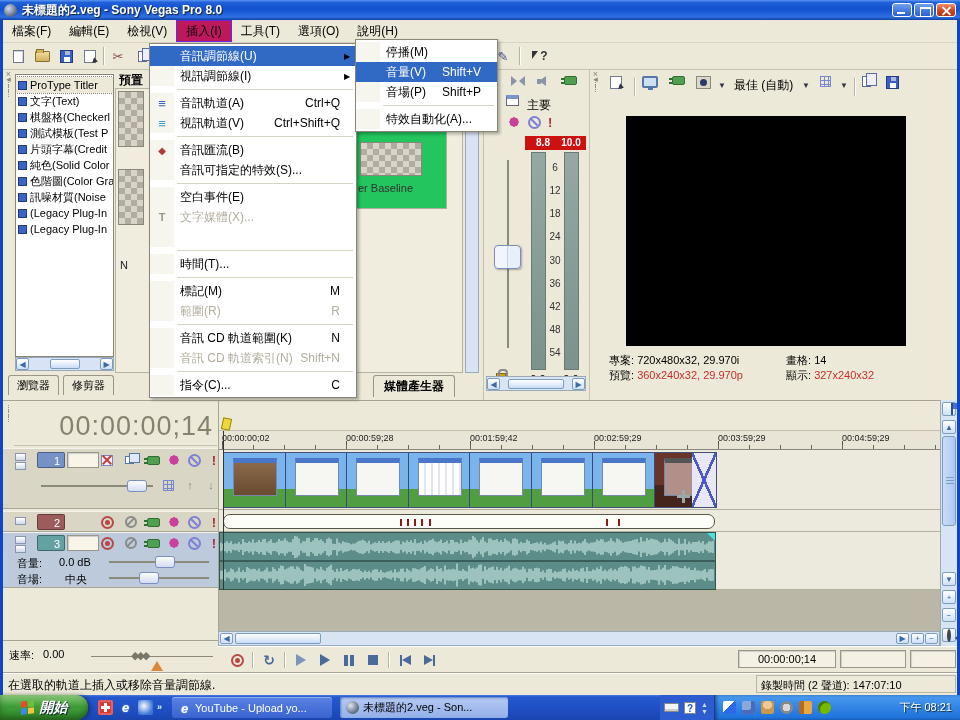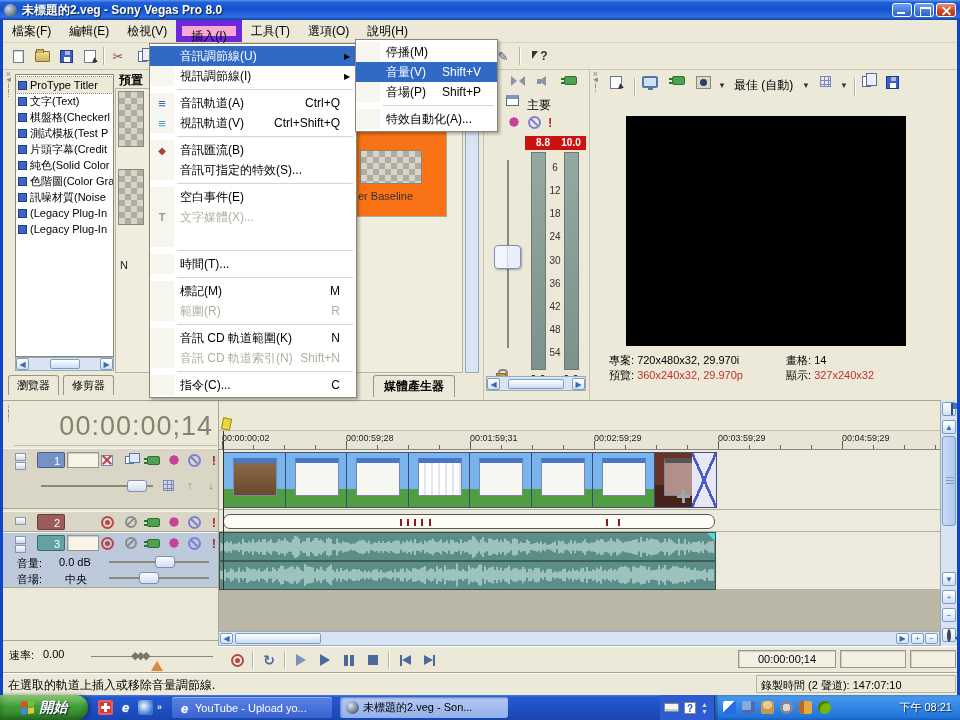--- a/index.html
+++ b/index.html
@@ -21,21 +21,21 @@
     background:linear-gradient(180deg,#6ea0f0,#2a5fd0)}
   .wb.close{background:linear-gradient(180deg,#ef9075,#d24a24 50%,#b23314)}
   .wb.min::after{content:"";position:absolute;left:4px;bottom:2px;width:8px;height:2px;background:#fff}
   .wb.max::after{content:"";position:absolute;left:5px;top:3px;width:9px;height:7px;border:1px solid #fff;border-top:2px solid #fff}
   .wb.close::before,.wb.close::after{content:"";position:absolute;left:4px;top:6px;width:11px;height:2px;background:#fff}
   .wb.close::before{transform:rotate(45deg)}.wb.close::after{transform:rotate(-45deg)}
 
   
   #menubar{position:absolute;left:3px;top:20px;width:954px;height:23px;background:#ece9d8;border-bottom:1px solid #d8d4c4;display:flex;align-items:stretch;z-index:6}
   .mb-item{padding:0 9px;line-height:22px;cursor:default}
-  .mb-item.active{background:#f9a8d4;border:6px solid #6d28d9;line-height:20px}
+  .mb-item.active{background:#be185d;border:1px solid #6d28d9;line-height:20px}
 
   
   #toolbar{position:absolute;left:3px;top:43px;width:954px;height:27px;background:#ece9d8;border-bottom:1px solid #c8c4b4}
   .tb{position:absolute;top:3px;width:22px;height:20px;display:flex;align-items:center;justify-content:center}
   .tsep{position:absolute;top:4px;width:1px;height:18px;background:#b8b4a4;box-shadow:1px 0 0 #fff}
 
   
   .i-doc{width:11px;height:13px;background:#fff;border:1px solid #707a8a;box-shadow:inset -3px 3px 0 -2px #cdd5e0}
   .i-folder{width:15px;height:11px;background:linear-gradient(#f0dc9a,#d2b25e);border:1px solid #8a7030;border-radius:1px;position:relative}
   .i-folder::before{content:"";position:absolute;left:0;top:-3px;width:6px;height:3px;background:#d2b25e;border:1px solid #8a7030;border-bottom:none}
@@ -122,21 +122,21 @@
   .sc-btn{width:13px;height:12px;background:linear-gradient(#fff,#cfe0f8);border:1px solid #7b9ebd;border-radius:2px;color:#3a6aaa;font-size:8px;text-align:center;line-height:11px}
   .sc-thumb{height:10px;background:linear-gradient(#fff,#cadcf8);border:1px solid #7b9ebd;border-radius:2px}
   #dock-tabs{position:absolute;left:5px;top:305px;height:20px;display:flex;gap:4px}
   .dock-tab{padding:2px 8px;background:#ece9d8;border:1px solid #9a9688;border-bottom:none;border-radius:3px 3px 0 0;font-size:11px;white-space:nowrap}
 
   
   #mid-pane{position:absolute;left:115px;top:70px;width:368px;height:326px;background:#ece9d8}
   #preset-title{position:absolute;left:4px;top:2px;font-weight:bold}
   #preset-area{position:absolute;left:0;top:18px;width:348px;height:285px;background:#f0edde;border:1px solid #b8b4a4}
   .preset-thumb{position:absolute;width:26px;height:56px}
-  #preset-cell{position:absolute;left:239px;top:8px;width:92px;height:120px;border:1px solid #b0ac9c;background:#f97316}
+  #preset-cell{position:absolute;left:239px;top:0;width:92px;height:120px;border:1px solid #b0ac9c;background:#22c55e}
   #preset-cell .checker{position:absolute;left:4px;top:52px;width:62px;height:34px}
   #preset-cell-label{position:absolute;left:2px;top:92px;font-size:11px;color:#333;white-space:nowrap}
   #mid-scroll{position:absolute;left:350px;top:18px;width:14px;height:285px;background:#d8e4f4;border:1px solid #9ab}
   #gen-tab{position:absolute;left:258px;top:305px;padding:2px 10px;background:#ece9d8;border:1px solid #9a9688;border-bottom:none;border-radius:3px 3px 0 0;font-weight:bold;font-size:12px}
   .part-label{position:absolute;font-size:11px;color:#222}
 
   
   #mixer-pane{position:absolute;left:483px;top:70px;width:106px;height:330px;background:#ece9d8;border-left:1px solid #c8c4b4}
   .mx-ico{position:absolute;display:flex;align-items:center;justify-content:center}
   #mx-label{position:absolute;left:43px;top:27px;font-size:12px}
@@ -568,21 +568,21 @@
   </div>
 
   <div id="tl-right">
     <div id="marker-strip">
       <span id="tl-marker"></span>
     </div>
     <div id="ruler">
 
     <span>00:00:00;02</span>
         <span>00:00:59;28</span>
-        <span>00:01:59;31</span>
+        <span>00:01:59;42</span>
         <span>00:02:59;29</span>
         <span>00:03:59;29</span>
         <span>00:04:59;29</span>
       </div>
     <div class="tl-row" id="row-video"></div>
     <div class="tl-row" id="row-a1"></div>
     <div class="tl-row" id="row-a2"></div>
     <div id="below-tracks"></div>
     <div id="video-event">
       <div class="thumb v-photo">

